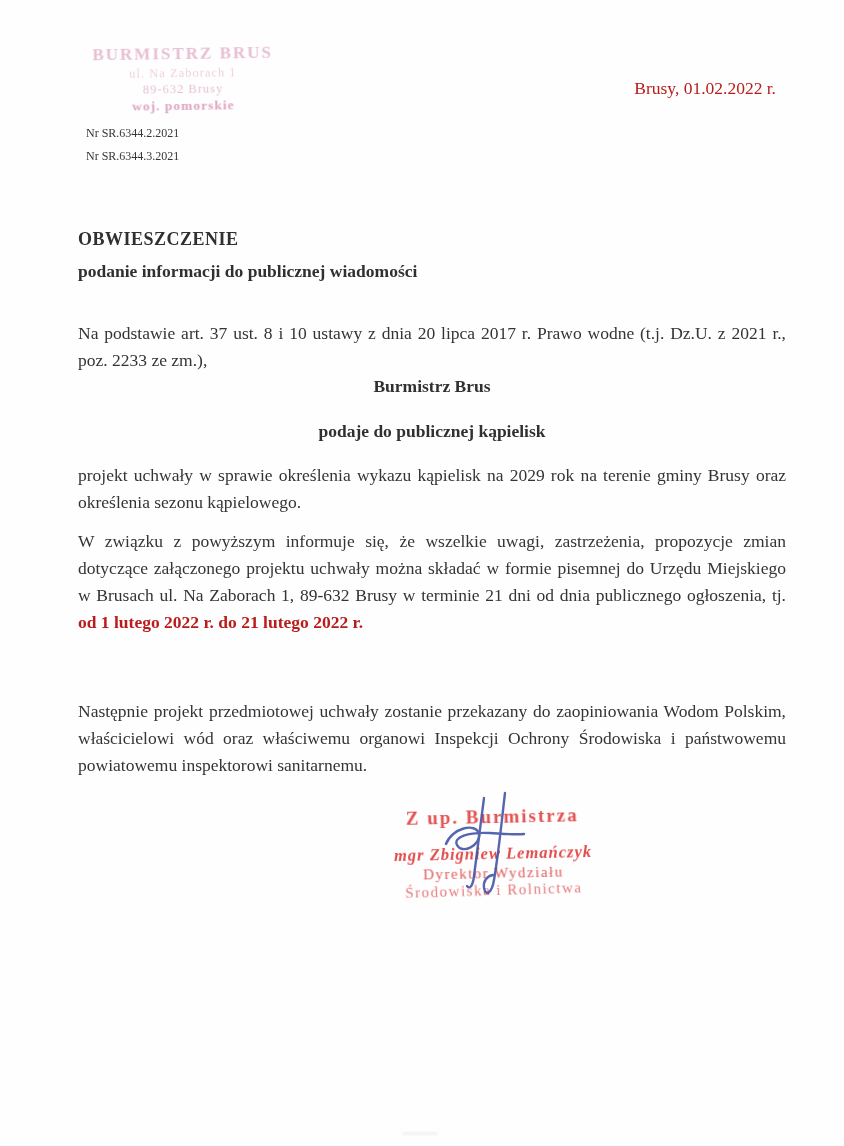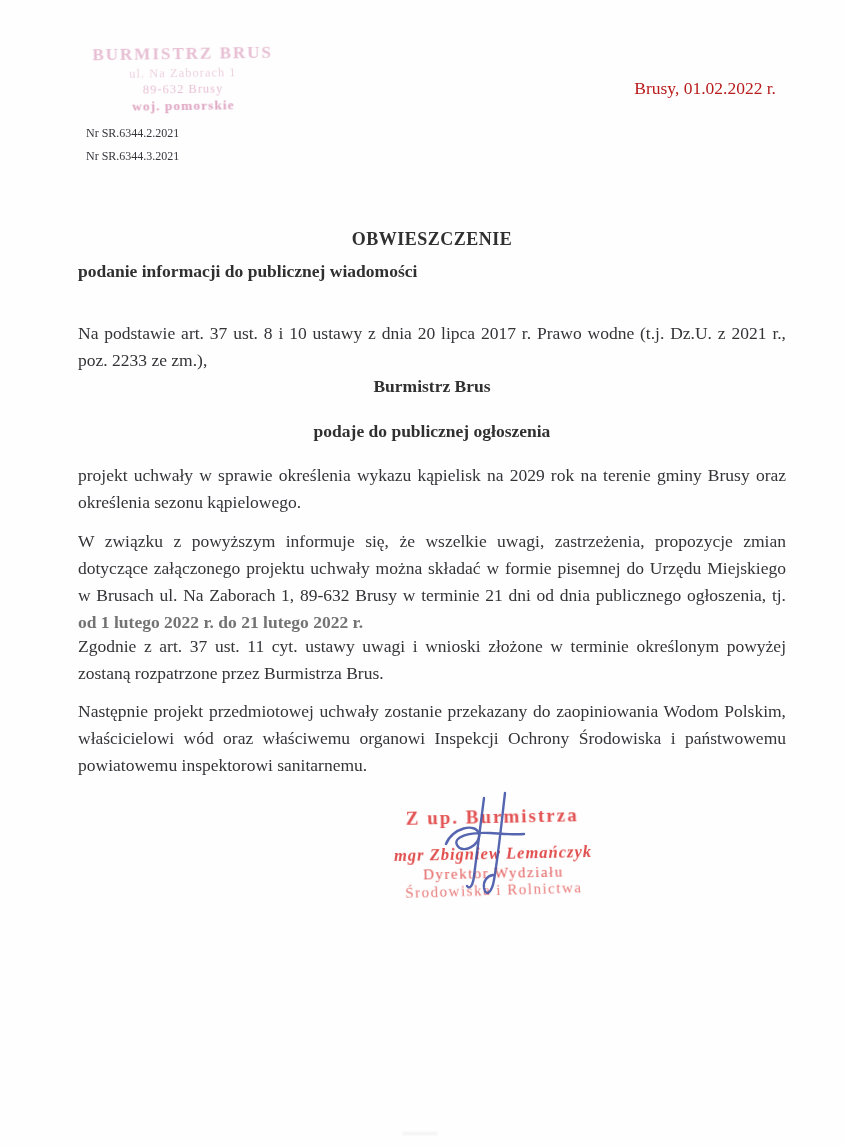--- a/index.html
+++ b/index.html
@@ -36,39 +36,39 @@
     font-size: 17.5px; color: #b91c1c;
   }
   .refs {
     position: absolute; left: 86px; top: 122px;
     font-size: 12px; line-height: 23px; color: #35353b;
   }
 
   
   .doc-title {
     position: absolute; left: 78px; width: 708px; top: 229px;
-    text-align: center; font-size: 18px; font-weight: bold;
+    font-size: 18px; font-weight: bold;
     letter-spacing: 0.5px; color: #303030;
   }
   .doc-subtitle {
     position: absolute; left: 78px; width: 708px; top: 261px;
     text-align: left; font-size: 17.5px; font-weight: bold; color: #303030;
   }
   .center-bold {
     position: absolute; left: 78px; width: 708px;
     text-align: center; font-size: 17.5px; font-weight: bold; color: #303030;
   }
 
   
   .para {
     position: absolute; left: 78px; width: 708px;
     font-size: 17.5px; line-height: 27px;
     text-align: justify; color: #343438;
   }
-  .para b { color: #737373; }
+  .para b { color: #b91c1c; }
 
   
   .sig-stamp {
     position: absolute; left: 388px; top: 806px; width: 210px;
     text-align: center;
     color: #e04444;
     transform: rotate(-1.2deg);
     filter: blur(0.3px);
     user-select: none;
   }
@@ -109,27 +109,26 @@
     <div>Nr SR.6344.2.2021</div>
     <div>Nr SR.6344.3.2021</div>
   </div>
 
   <div class="doc-title">OBWIESZCZENIE</div>
   <div class="doc-subtitle">podanie informacji do publicznej wiadomości</div>
 
   <div class="para" style="top:309px;margin-top:11px;">Na podstawie art. 37 ust. 8 i 10 ustawy z dnia 20 lipca 2017 r. Prawo wodne (t.j. Dz.U. z 2021 r., poz. 2233 ze zm.),</div>
 
   <div class="center-bold" style="top:376px;">Burmistrz Brus</div>
-  <div class="center-bold" style="top:421px;">podaje do publicznej ogłoszenia</div>
+  <div class="center-bold" style="top:421px;">podaje do publicznej kąpielisk</div>
 
   <div class="para" style="top:462px;">projekt uchwały w sprawie określenia wykazu kąpielisk na 2029 rok na terenie gminy Brusy oraz określenia sezonu kąpielowego.</div>
 
   <div class="para" style="top:528px;"><span>W związku z powyższym informuje się, że wszelkie uwagi, zastrzeżenia, propozycje zmian dotyczące załączonego projektu uchwały można składać w formie pisemnej do Urzędu Miejskiego w Brusach ul. Na Zaborach 1, 89-632 Brusy w terminie 21 dni od dnia publicznego ogłoszenia, tj. </span><b>od 1 lutego 2022 r. do 21 lutego 2022 r.</b></div>
 
-  <div class="para" style="top:633px;">Zgodnie z art. 37 ust. 11 cyt. ustawy uwagi i wnioski złożone w terminie określonym powyżej zostaną rozpatrzone przez Burmistrza Brus.</div>
 
   <div class="para" style="top:698px;">Następnie projekt przedmiotowej uchwały zostanie przekazany do zaopiniowania Wodom Polskim, właścicielowi wód oraz właściwemu organowi Inspekcji Ochrony Środowiska i państwowemu powiatowemu inspektorowi sanitarnemu.</div>
 
   <div class="sig-stamp">
     <div class="g1">Z up. Burmistrza</div>
     <div class="g2">mgr Zbigniew Lemańczyk</div>
     <div class="g3">Dyrektor Wydziału</div>
     <div class="g4">Środowiska i Rolnictwa</div>
   </div>
 

